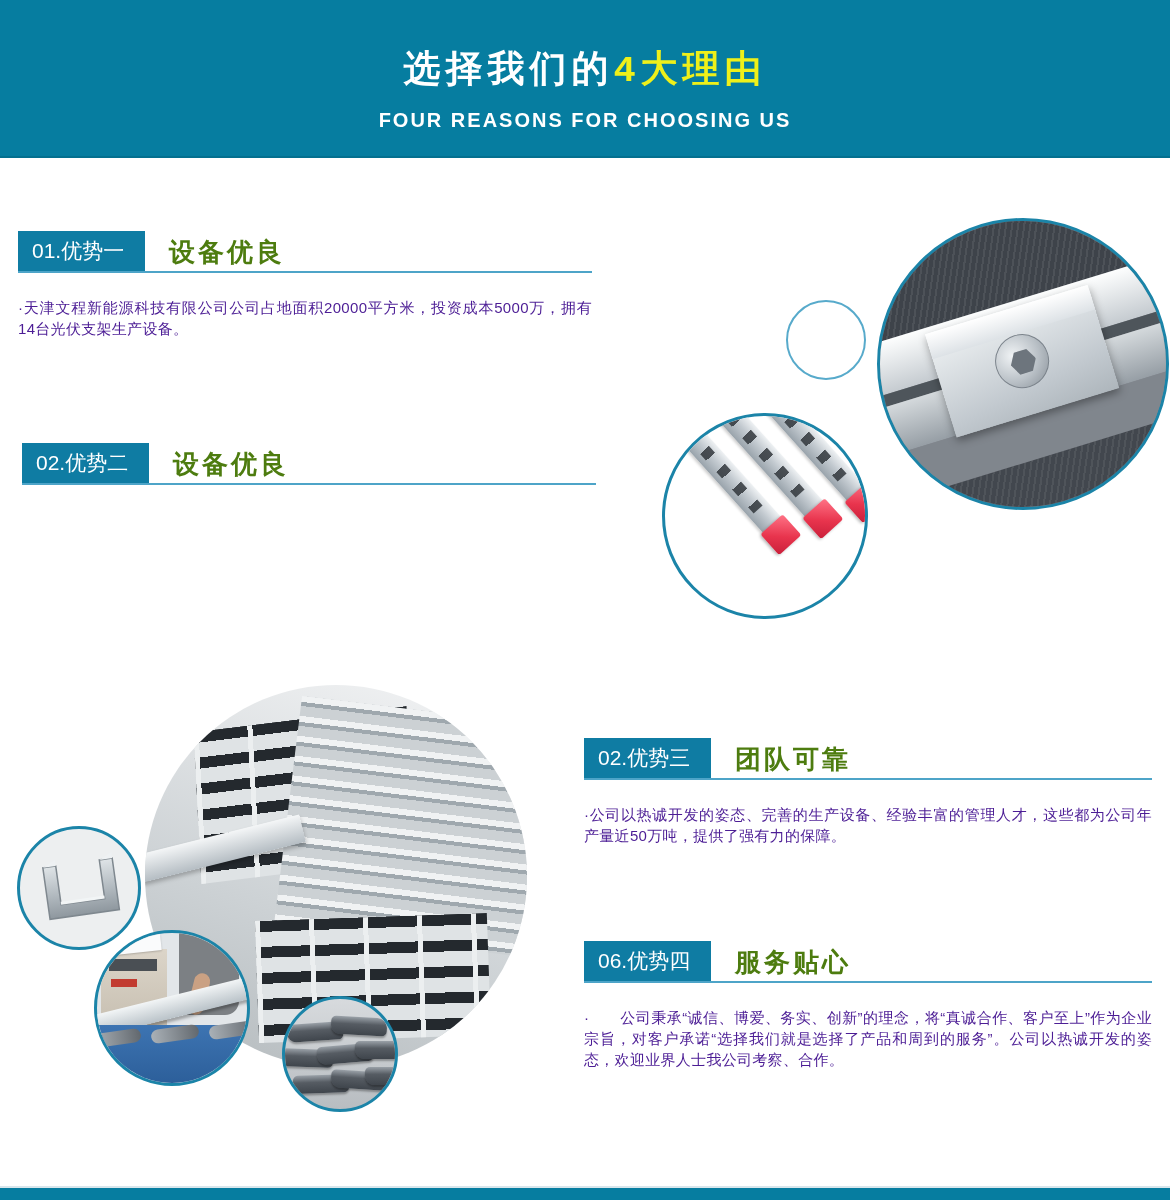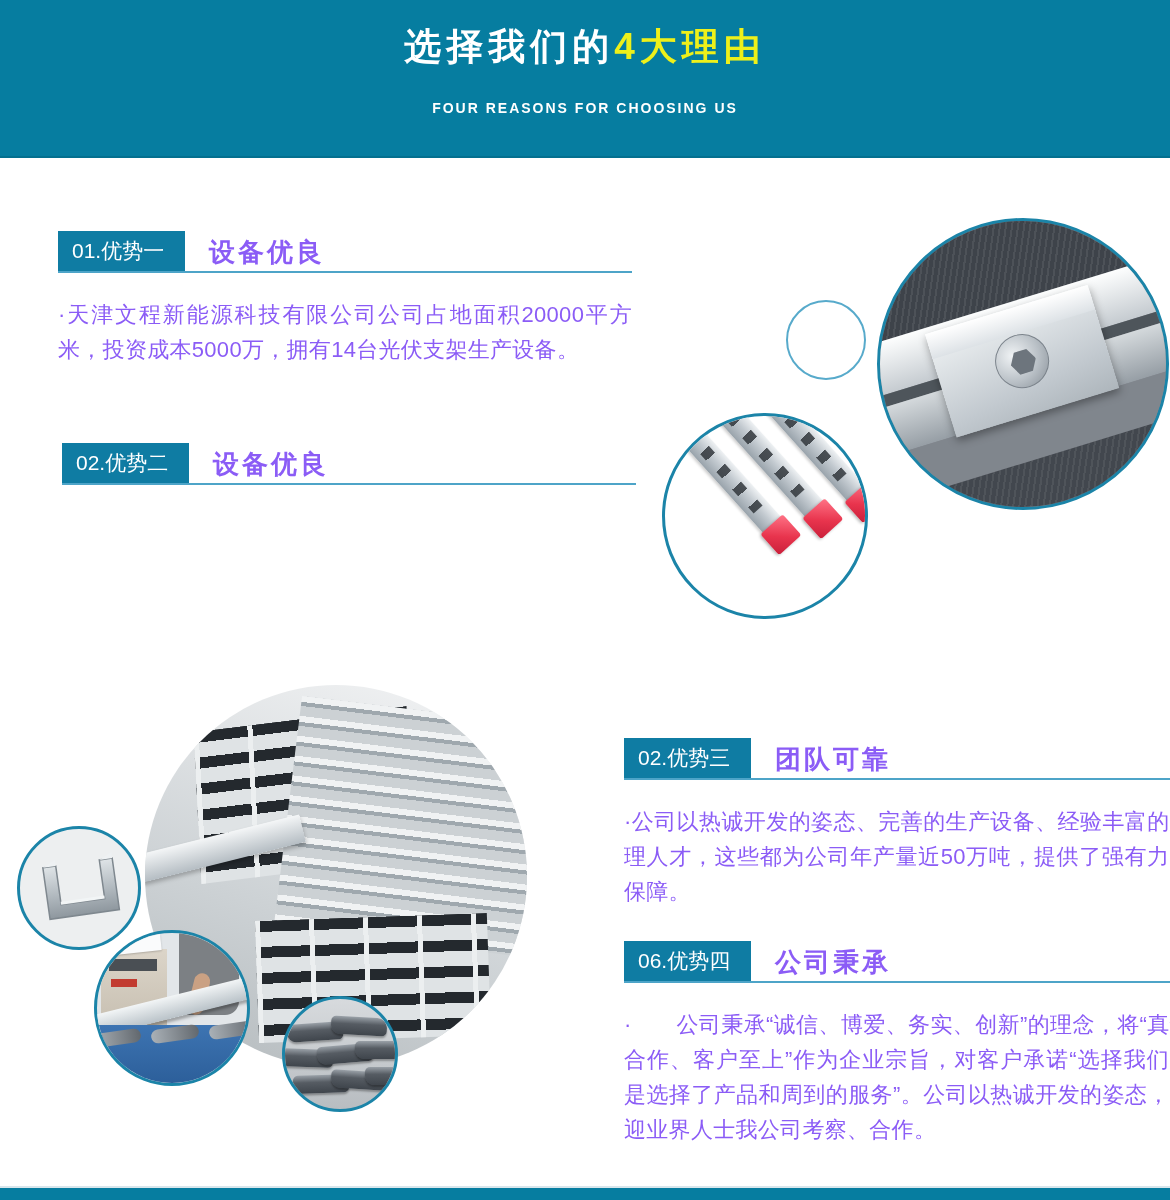--- a/index.html
+++ b/index.html
@@ -7,49 +7,49 @@
     position:relative;width:1170px;height:1200px;overflow:hidden;background:#ffffff;
     font-family:"Liberation Sans","DejaVu Sans",sans-serif;
   }
   
   .hero{
     position:absolute;left:0;top:0;width:1170px;height:158px;
     background:#067da0;border-bottom:2px solid #04708f;box-sizing:border-box;
     text-align:center;
   }
   .hero-title{
-    margin-top:24px;font-size:37px;font-weight:bold;letter-spacing:5px;
-    color:#ffffff;line-height:46px;white-space:nowrap;
+    margin-top:48px;font-size:37px;font-weight:bold;letter-spacing:5px;
+    color:#ffffff;line-height:46px;white-space:nowrap;font-family:Liberation Mono, monospace;
   }
   .hero-title .hl{color:#eef01a;}
   .hero-sub{
-    margin-top:26px;font-size:14px;font-weight:bold;letter-spacing:2px;
+    margin-top:14px;font-size:20px;font-weight:bold;letter-spacing:2px;
     color:#ffffff;line-height:24px;
   }
   
-  .feature{position:absolute;margin-left:40px;}
+  .feature{position:absolute;}
   .sec1{left:18px;top:231px;width:574px;}
   .sec2{left:22px;top:443px;width:574px;}
   .sec3{left:584px;top:738px;width:568px;}
   .sec4{left:584px;top:941px;width:568px;}
   .feature-head{
     display:flex;align-items:flex-end;height:40px;
     border-bottom:2px solid #4da4c8;
   }
   .badge{
     display:inline-block;height:40px;line-height:40px;width:127px;
     box-sizing:border-box;padding-left:14px;
     background:#0f7ca3;color:#ffffff;font-size:21px;white-space:nowrap;
   }
   .feature-title{
     display:inline-block;margin-left:24px;line-height:38px;
-    font-size:26px;font-weight:bold;color:#8b5cf6;letter-spacing:3px;white-space:nowrap;
+    font-size:26px;font-weight:bold;color:#4d7c0f;letter-spacing:3px;white-space:nowrap;
   }
   .feature-body{
-    margin:24px 0 0 0;font-size:22px;line-height:35px;color:#8b5cf6;
+    margin:24px 0 0 0;font-size:15px;line-height:21px;color:#4c1d95;
     text-align:justify;letter-spacing:.3px;
   }
   
   .circle{position:absolute;border-radius:50%;overflow:hidden;}
   .ring{border:3px solid #1b84a8;}
   .ring-thin{border:2px solid #57aacb;}
 
   
   .c-clamp{left:877px;top:218px;width:286px;height:286px;background:#84898f;z-index:3;}
   .c-clamp .tilt{position:absolute;left:-70px;top:-70px;width:426px;height:426px;transform:rotate(-17deg);}
@@ -177,21 +177,21 @@
     <div class="feature-head">
       <span class="badge">02.优势三</span>
       <span class="feature-title">团队可靠</span>
     </div>
     <p class="feature-body">·公司以热诚开发的姿态、完善的生产设备、经验丰富的管理人才，这些都为公司年产量近50万吨，提供了强有力的保障。</p>
   </section>
 
   <section class="feature sec4">
     <div class="feature-head">
       <span class="badge">06.优势四</span>
-      <span class="feature-title">公司秉承</span>
+      <span class="feature-title">服务贴心</span>
     </div>
     <p class="feature-body">·　　公司秉承“诚信、博爱、务实、创新”的理念，将“真诚合作、客户至上”作为企业宗旨，对客户承诺“选择我们就是选择了产品和周到的服务”。公司以热诚开发的姿态，欢迎业界人士我公司考察、合作。</p>
   </section>
 
   <div class="circle c-channels">
     <div class="stack-top grid-pattern"></div>
     <div class="stack-side"></div>
     <div class="stack-bottom grid-pattern"></div>
     <div class="protrude"></div>
   </div>

